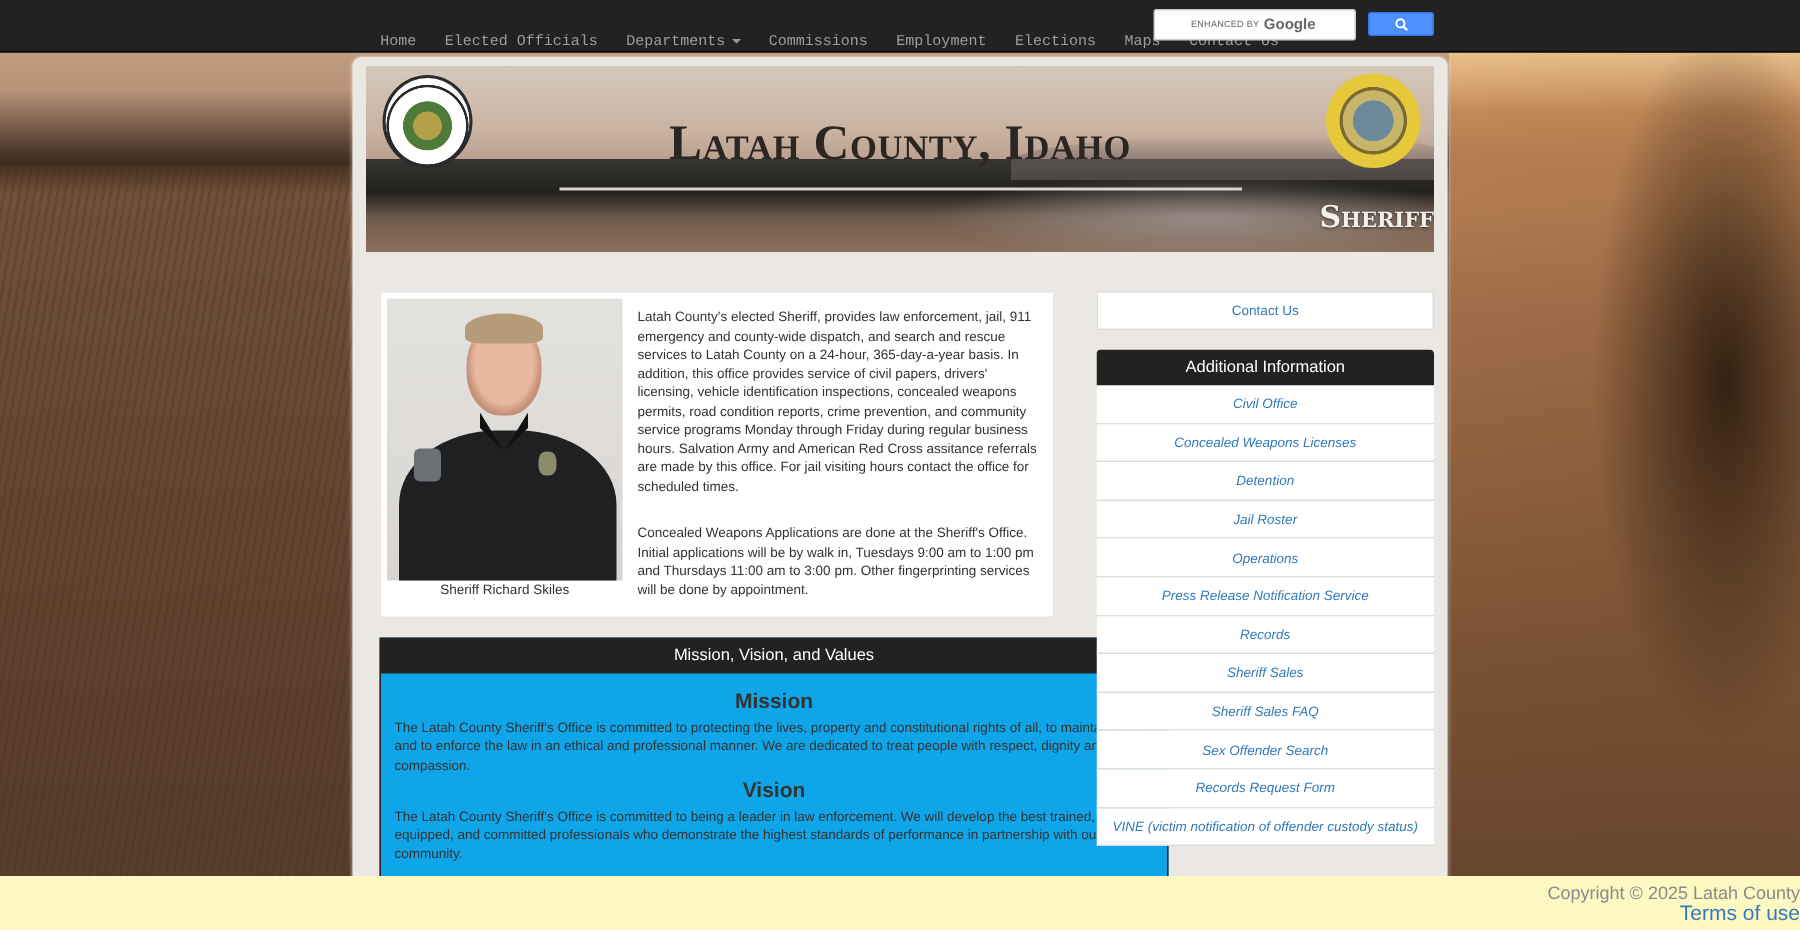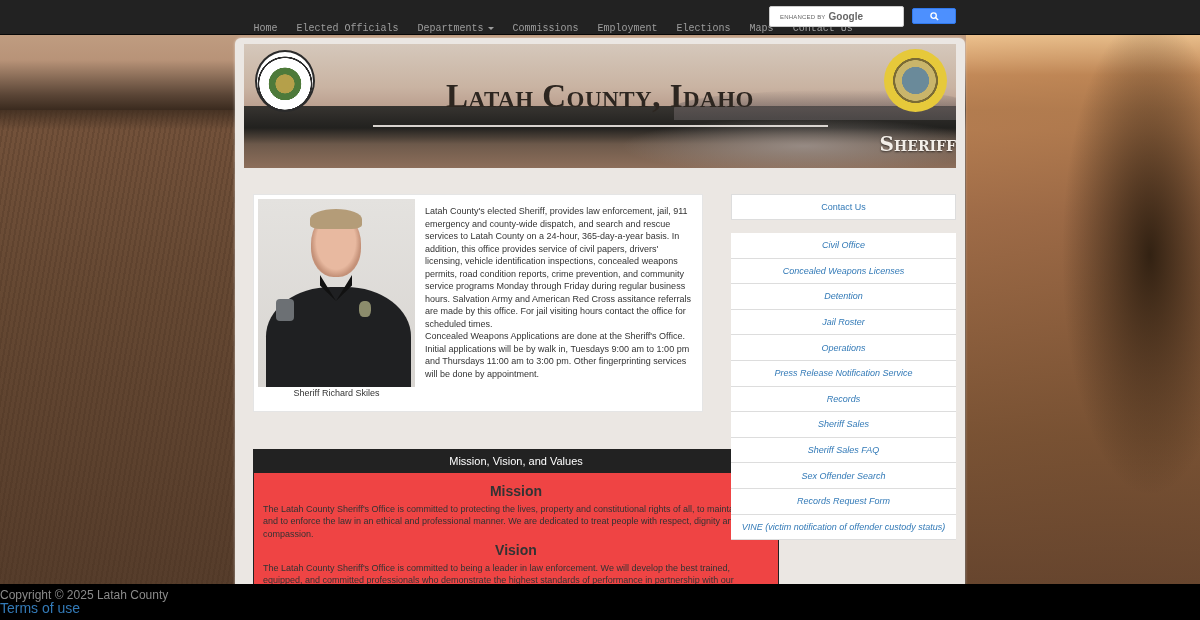--- a/index.html
+++ b/index.html
@@ -39,21 +39,21 @@
     color: #9d9d9d; font-size: 10px; line-height: 33px; padding: 0 9.5px;
     text-decoration: none; white-space: nowrap; cursor: pointer;
   }
   .caret {
     display: inline-block; width: 0; height: 0; margin-left: 4px; vertical-align: middle;
     border-top: 3px solid #9d9d9d; border-left: 3px solid transparent; border-right: 3px solid transparent;
   }
   .search-box {
     position: absolute; left: 769px; top: 6px; width: 135px; height: 21px;
     background: #fff; border: 1px solid #ccc; border-radius: 2px;
-    display: flex; align-items: center; padding-left: 10px;
+    display: flex; align-items: center; padding-left: 24px;
   }
   .search-box .enh { font-size: 6px; color: #666; letter-spacing: 0.2px; }
   .search-box .goog { font-size: 10px; color: #666; margin-left: 3px; font-weight: bold; }
   .search-btn {
     position: absolute; left: 912px; top: 8px; width: 44px; height: 16px;
     background: #4d90fe; border: 1px solid #3079ed; border-radius: 2px;
     display: flex; align-items: center; justify-content: center;
   }
 
   
@@ -139,27 +139,26 @@
     background: #6c7074; border-radius: 4px;
   }
   .caption {
     position: absolute; left: 4px; top: 193px; width: 157px; text-align: center;
     font-size: 9px; color: #333;
   }
   .intro-text {
     position: absolute; left: 171px; top: 10px; width: 272px;
     font-size: 9px; line-height: 12.5px; color: #333;
   }
-  .intro-text p + p { margin-top: 0; }
+  .intro-text p + p { margin-top: 19px; }
 
   .panel-mission {
     position: absolute; left: 18px; top: 387px; width: 526px; height: 160px;
-    background: #ef4444; border: 1px solid #222;
-    overflow: hidden;
-    margin-top: 24px;
+    background: #0ea5e9; border: 1px solid #222;
+    overflow: hidden;
   }
   .panel-heading {
     background: #222; color: #fff; text-align: center;
     font-size: 11px; line-height: 23px; height: 23px;
   }
   .mission-body { padding: 12px 9px 0 9px; font-size: 9px; line-height: 12.5px; color: #333; }
   .mission-body h4 {
     text-align: center; font-size: 14px; font-weight: bold; 
     color: #333; margin-bottom: 5px;
   }
@@ -182,21 +181,21 @@
   }
   .sidebar-link {
     display: flex; align-items: center; justify-content: center;
     height: 25.6px; background: #fff; border-bottom: 1px solid #ddd;
     font-size: 9px; color: #337ab7; cursor: pointer; white-space: nowrap; font-style: italic;
   }
 
   
   .footer {
     position: absolute; left: 0; top: 584px; width: 1200px; height: 36px;
-    background: #000000; text-align: left; z-index: 5;
+    background: #fef9c3; text-align: right; z-index: 5;
   }
   .footer .copy { color: #8a8a8a; font-size: 12px; line-height: 14px; padding-top: 4px; }
   .footer .terms { color: #337ab7; font-size: 14px; line-height: 13px; cursor: pointer; }
 </style>
 </head>
 <body>
 
 <div class="bg-left-field"></div>
 <div class="bg-right"></div>
 <div class="bg-right-tree"></div>
@@ -257,20 +256,21 @@
       <h4>Mission</h4>
       <p>The Latah County Sheriff's Office is committed to protecting the lives, property and constitutional rights of all, to maintain order and to enforce the law in an ethical and professional manner. We are dedicated to treat people with respect, dignity and compassion.</p>
       <h4>Vision</h4>
       <p>The Latah County Sheriff's Office is committed to being a leader in law enforcement. We will develop the best trained, equipped, and committed professionals who demonstrate the highest standards of performance in partnership with our community.</p>
     </div>
   </div>
 
   <a class="contact-btn">Contact Us</a>
 
   <div class="sidebar-panel">
+    <div class="sidebar-heading">Additional Information</div>
     <a class="sidebar-link">Civil Office</a>
     <a class="sidebar-link">Concealed Weapons Licenses</a>
     <a class="sidebar-link">Detention</a>
     <a class="sidebar-link">Jail Roster</a>
     <a class="sidebar-link">Operations</a>
     <a class="sidebar-link">Press Release Notification Service</a>
     <a class="sidebar-link">Records</a>
     <a class="sidebar-link">Sheriff Sales</a>
     <a class="sidebar-link">Sheriff Sales FAQ</a>
     <a class="sidebar-link">Sex Offender Search</a>

